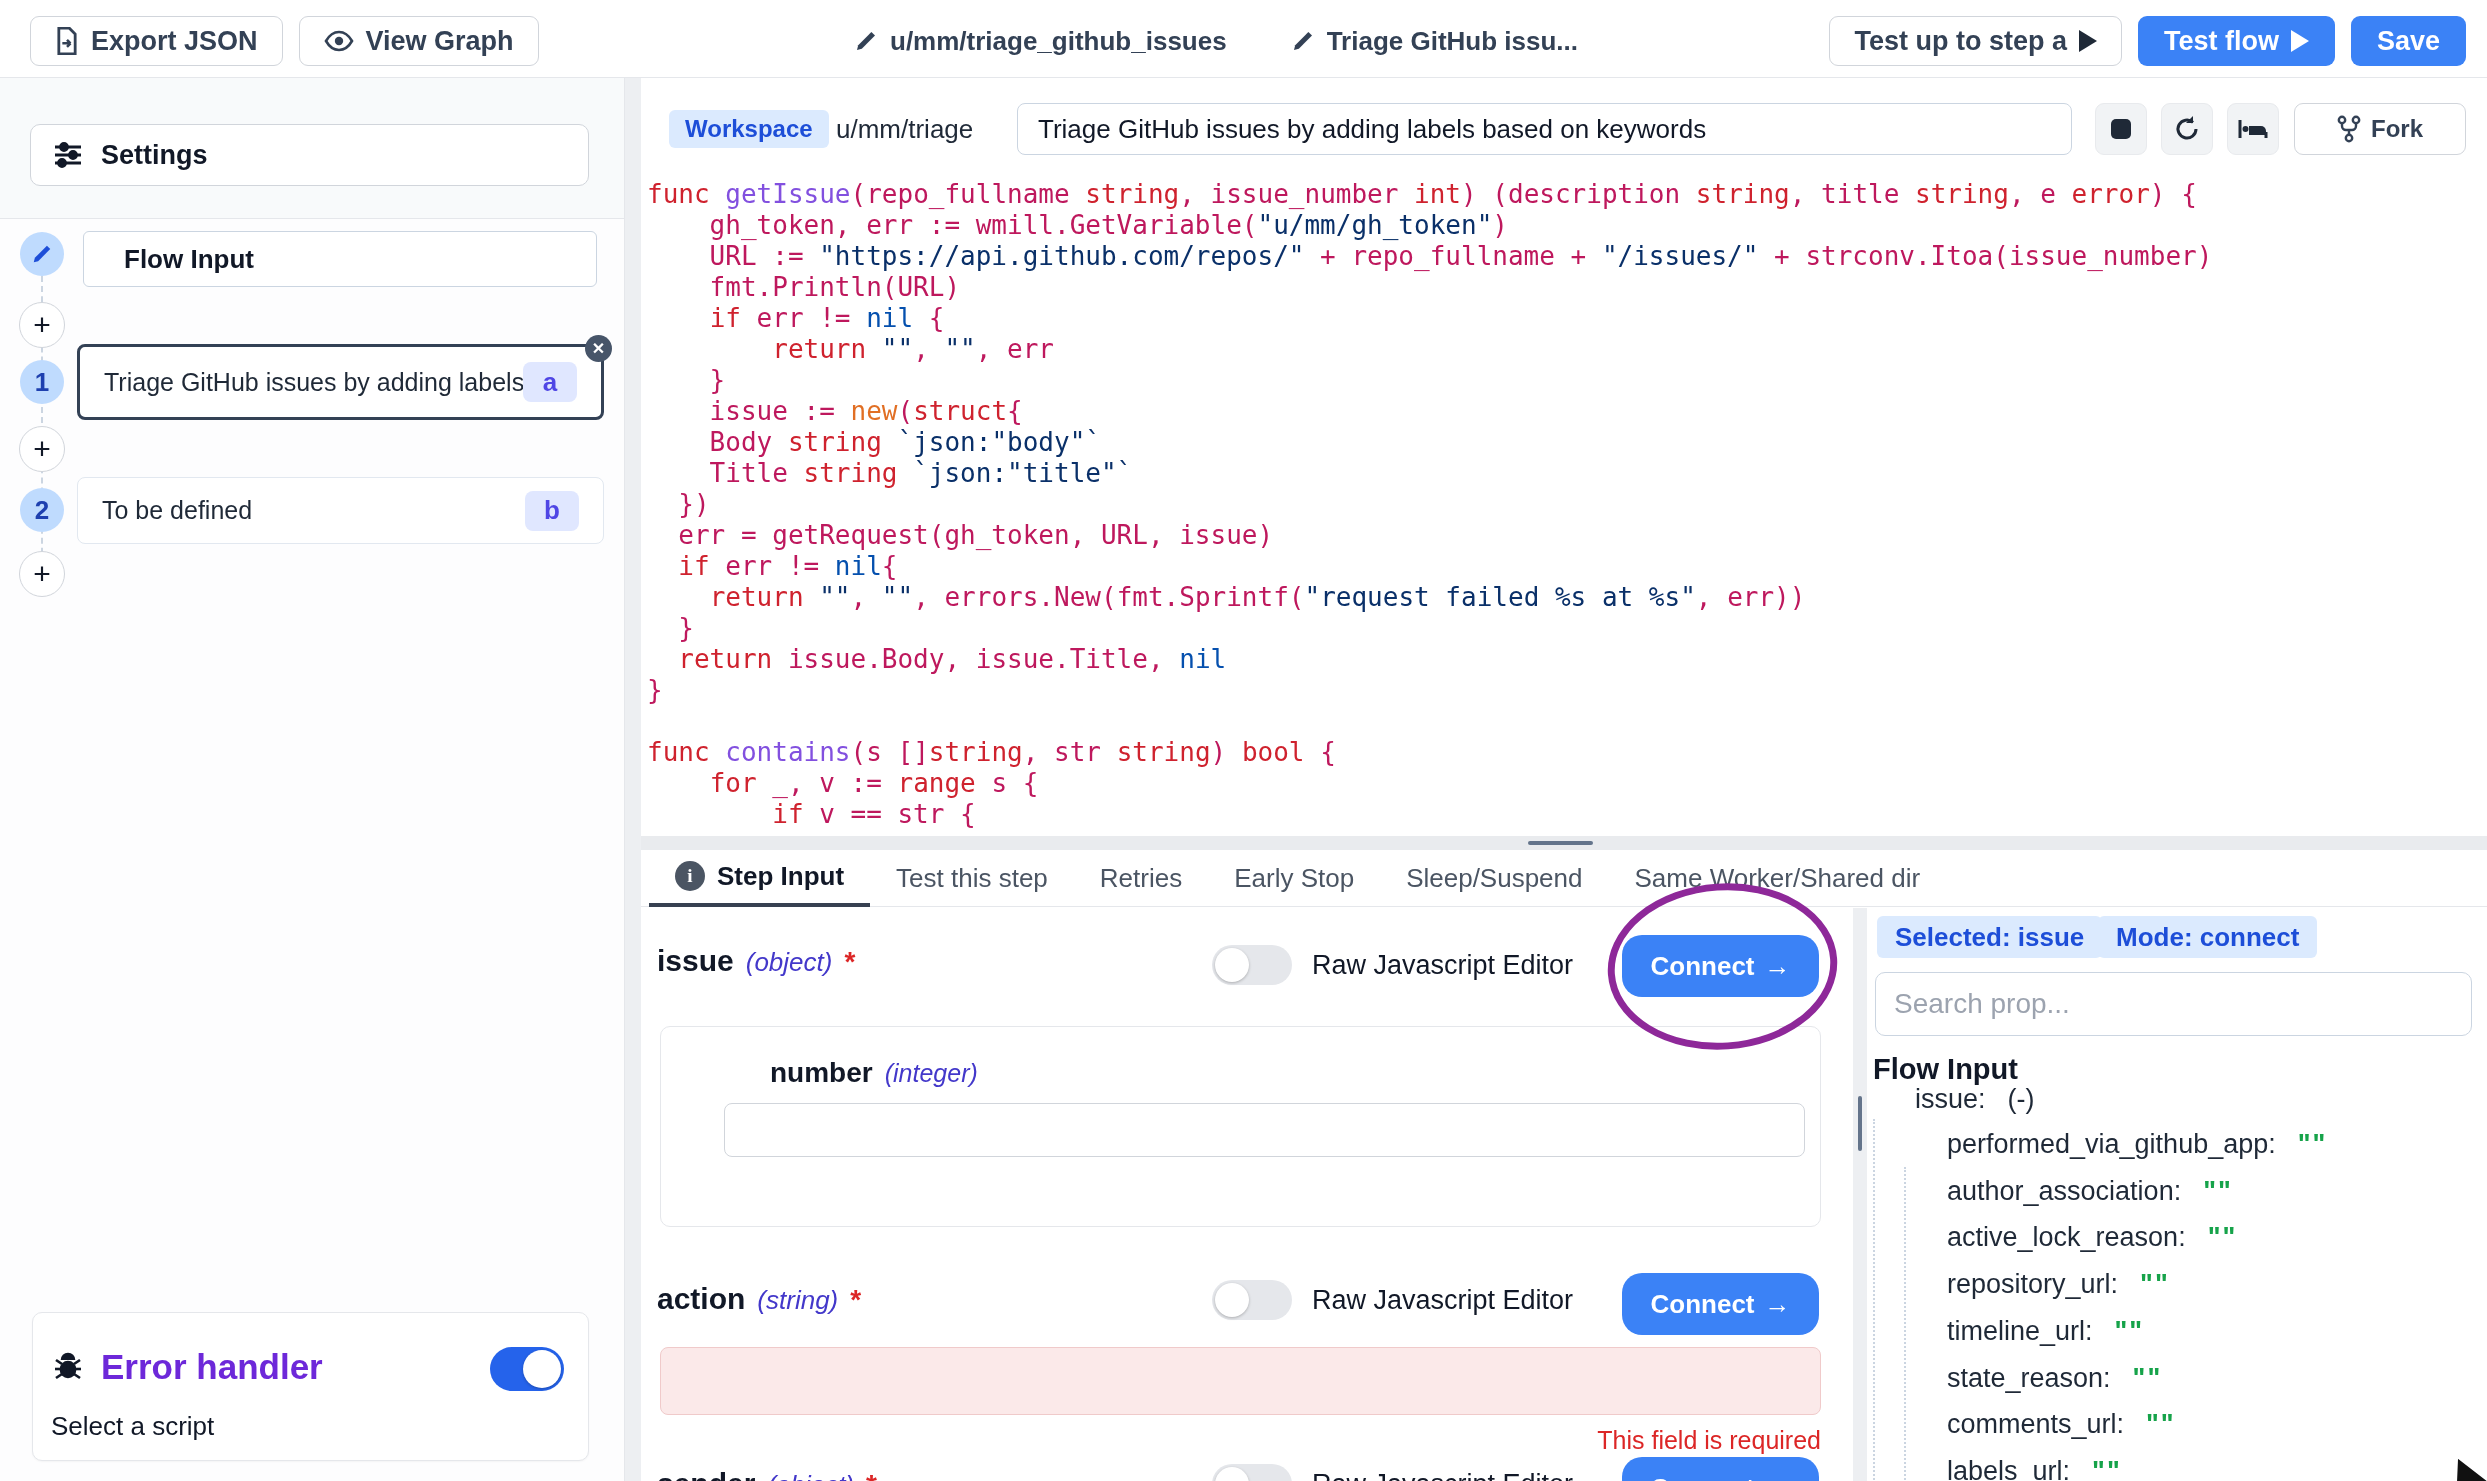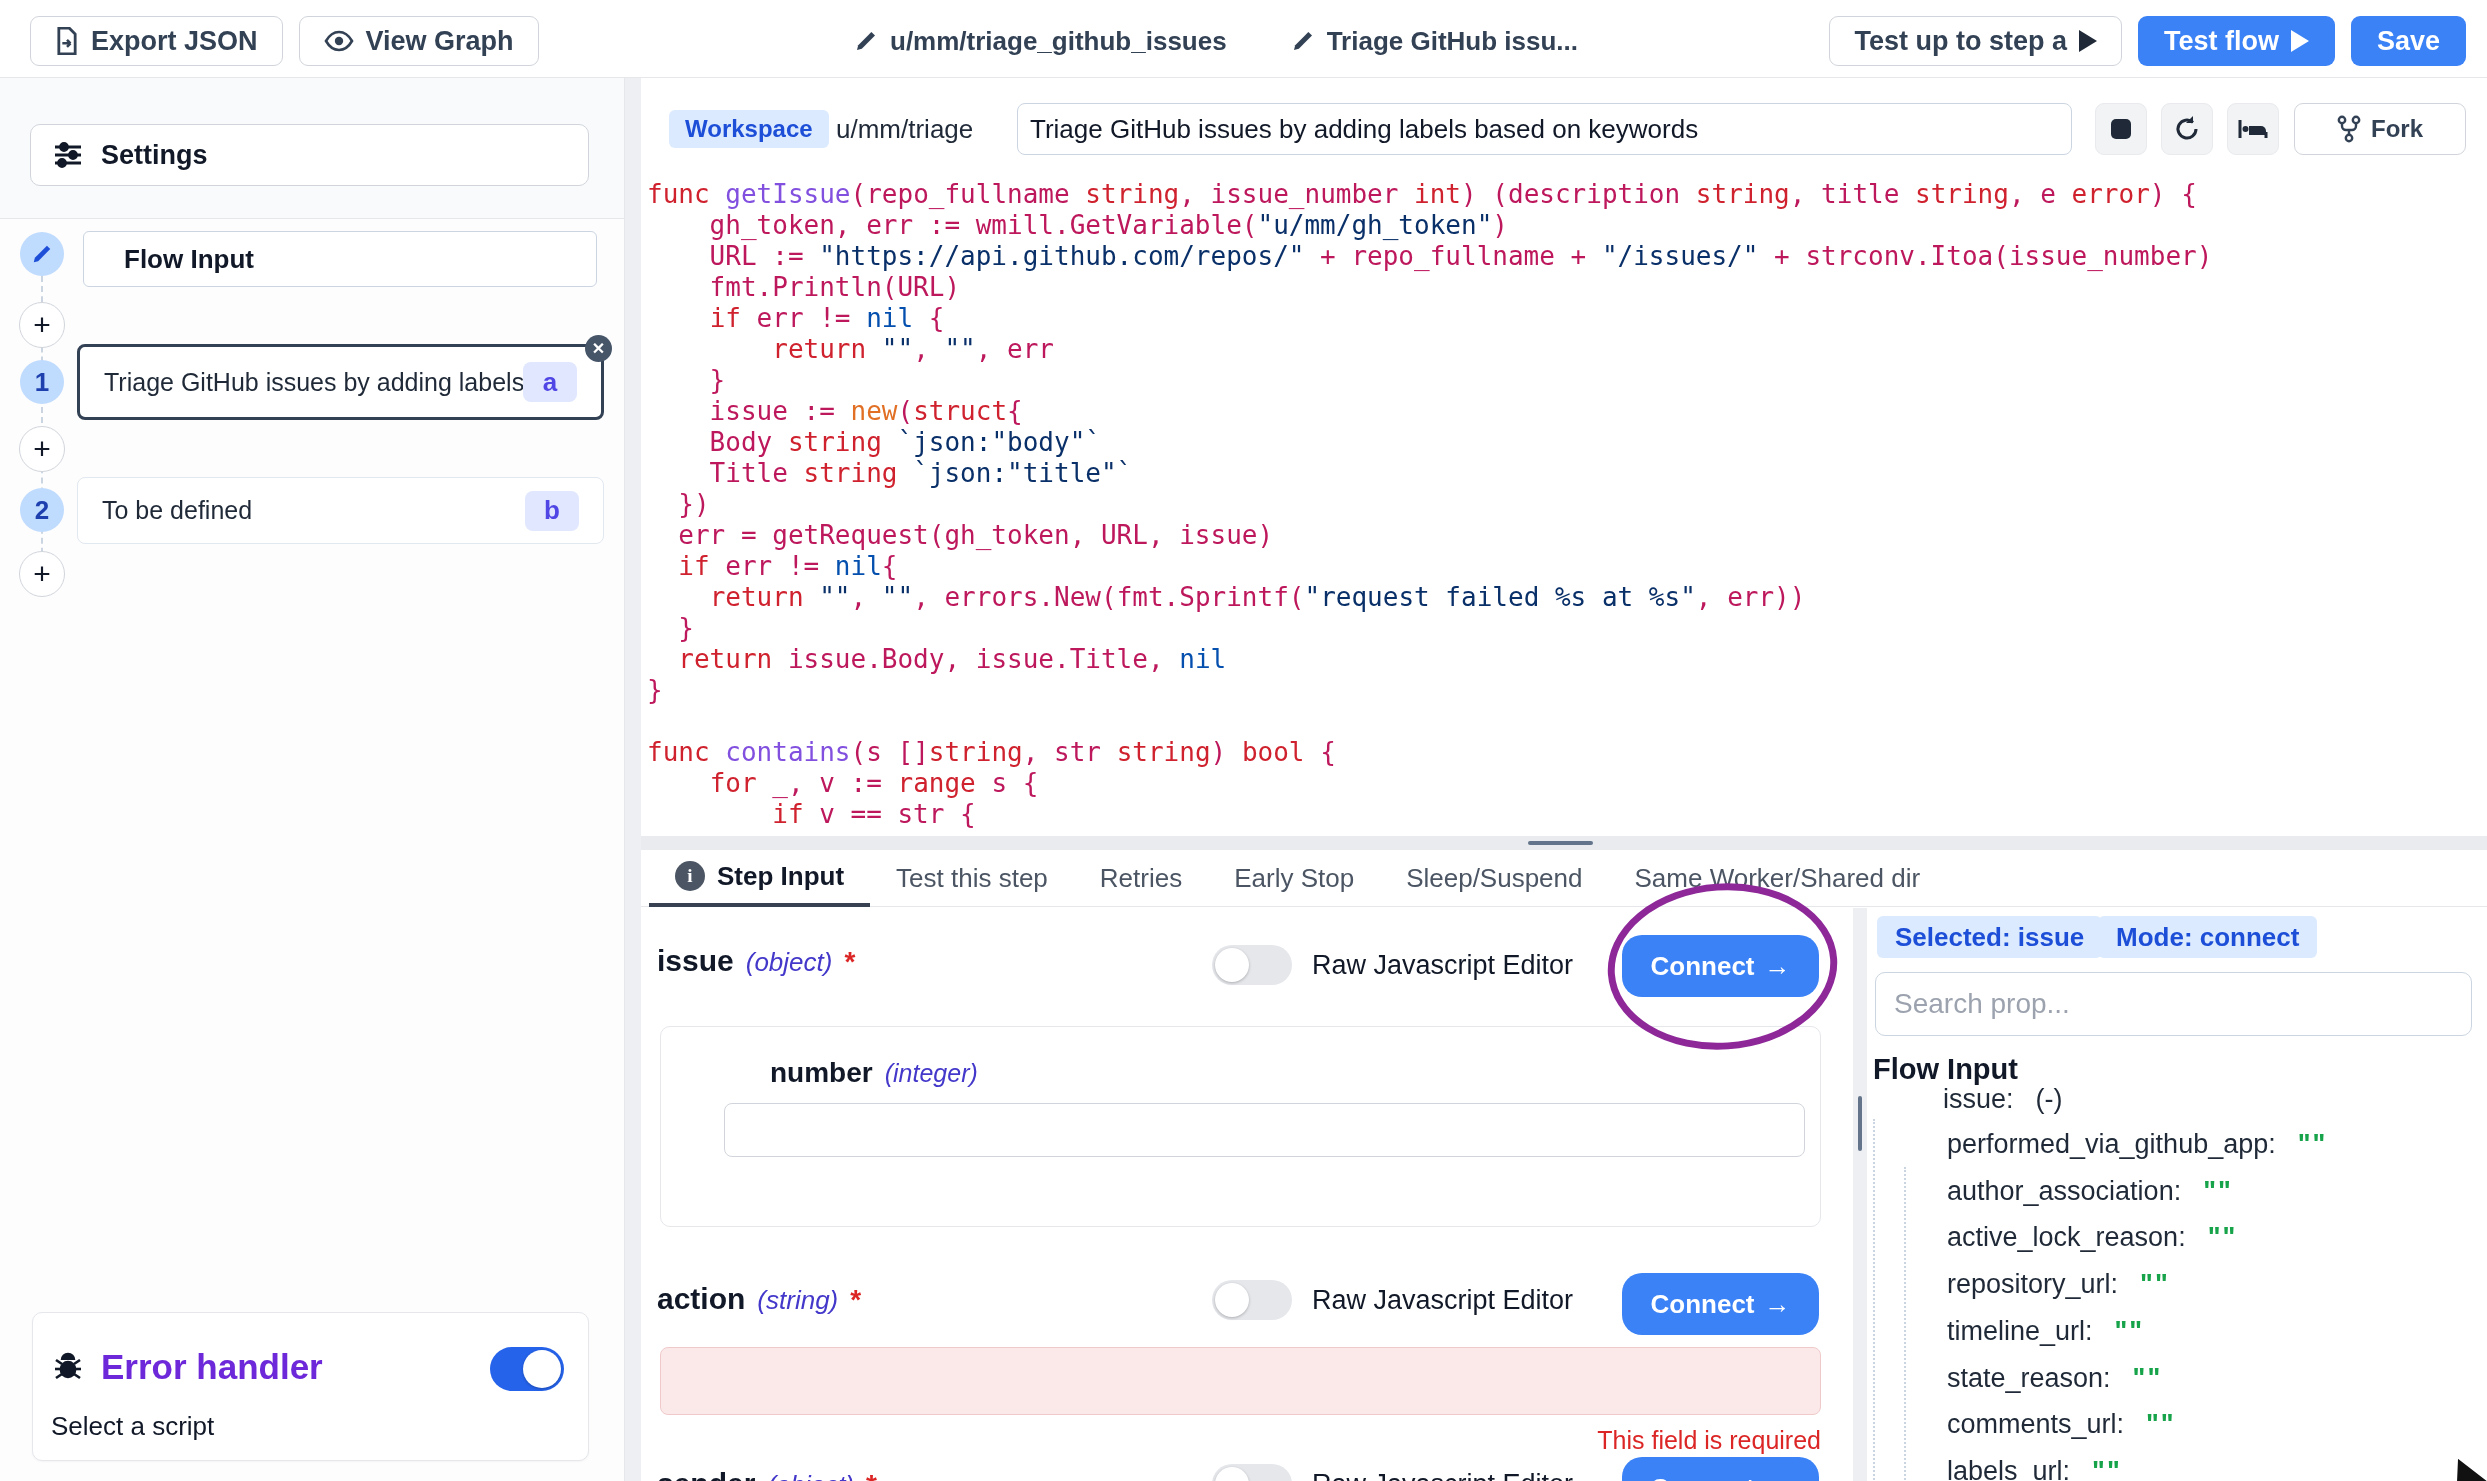--- a/index.html
+++ b/index.html
@@ -60,21 +60,21 @@
   .vsplit2 .grip { position:absolute; left:5px; top:188px; width:4px; height:55px; background:#64748b; border-radius:2px; }
 
   
   .main { position:absolute; left:641px; top:74px; width:1847px; height:1408px; background:#fff; }
 
   .wsbar { position:absolute; left:0; top:0; width:100%; height:103px; background:#fff; }
   .ws-badge { position:absolute; left:28px; top:36px; height:38px; padding:0 16px; background:#dbeafe; color:#1d4ed8;
               font-size:24px; font-weight:bold; border-radius:6px; display:flex; align-items:center; }
   .ws-path { position:absolute; left:195px; top:40px; font-size:26px; color:#1f2937; }
   .ws-input { position:absolute; left:376px; top:29px; width:1055px; height:52px; border:1px solid #cbd5e1; border-radius:8px;
-              font-size:26px; color:#111827; padding:0 12px; font-family:"Liberation Sans", sans-serif; }
+              font-size:26px; color:#111827; padding:0 20px; font-family:"Liberation Sans", sans-serif; }
   .icon-btn { position:absolute; top:29px; width:52px; height:52px; background:#f1f3f5; border:1px solid #e8eaed; border-radius:9px;
               display:flex; align-items:center; justify-content:center; }
   .fork-btn { position:absolute; left:1653px; top:29px; width:172px; height:52px; background:#fff; border:1px solid #d1d5db;
               border-radius:9px; display:flex; align-items:center; justify-content:center; gap:10px; font-size:24px; font-weight:bold; color:#334155; }
 
   .code { position:absolute; left:6px; top:105px; width:1839px; height:657px; overflow:hidden;
           font-family:"DejaVu Sans Mono", monospace; font-size:26px; line-height:31px; color:#1f2328; white-space:pre; }
   .t-k { color:#cf222e; } .t-f { color:#8250df; } .t-s { color:#0a3069; } .t-n { color:#0550ae; } .t-o { color:#e16f24; } .t-d { color:#be185d; }
 
   
@@ -367,21 +367,21 @@
         </div>
 
       <div class="cpanel">
         <span class="cbadge" style="left:10px;">Selected: issue</span>
         <span class="cbadge" style="left:231px;">Mode: connect</span>
         <input class="search" type="text" placeholder="Search prop..." style="">
         <div class="tree-title">Flow Input</div>
         <div class="guide" style="left:6px;top:211px;height:364px;"></div>
         <div class="guide" style="left:37px;top:259px;height:316px;"></div>
         <div id="tree">
-            <div class="trow" style="top: 174px; left: 48px; margin-left: 28px;">
+            <div class="trow" style="top: 174px; left: 48px;">
               <span>issue:</span>
               <span>(-)</span>
             </div>
             <div class="trow" style="top: 219px; left: 80px;">
               <span>performed_via_github_app:</span>
               <span class="q">""</span>
             </div>
             <div class="trow" style="top: 266px; left: 80px;">
               <span>author_association:</span>
               <span class="q">""</span>

